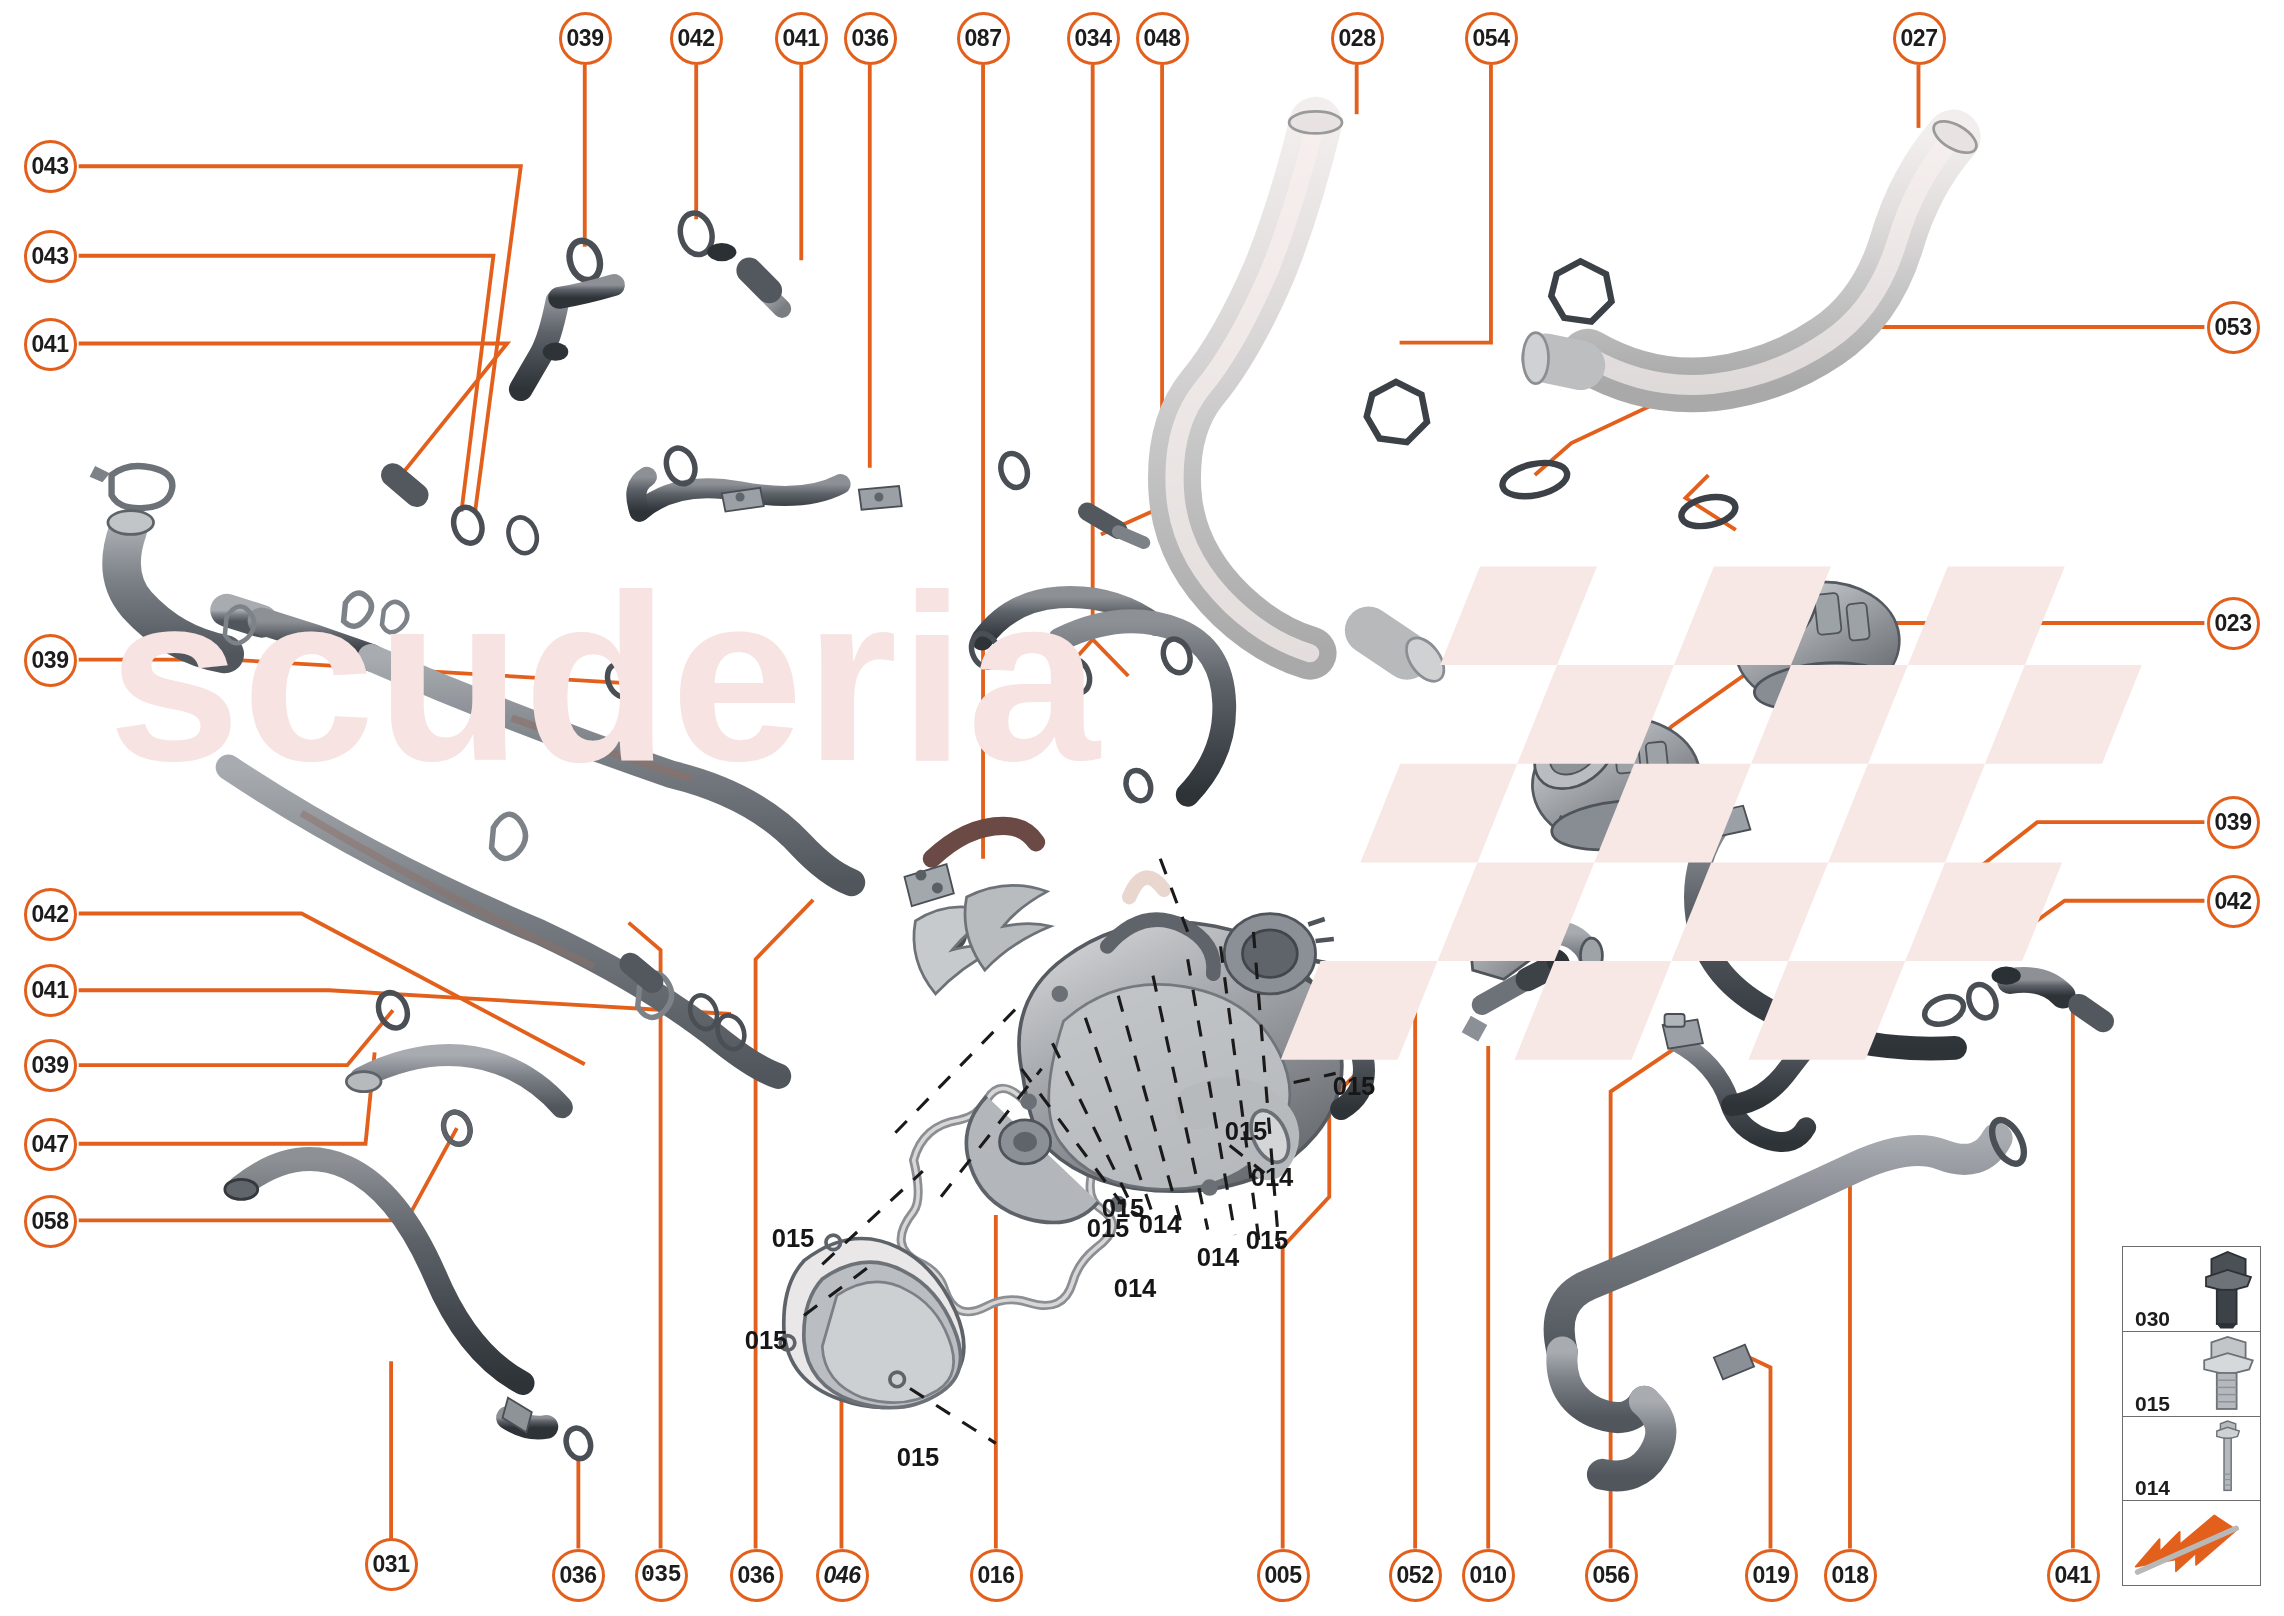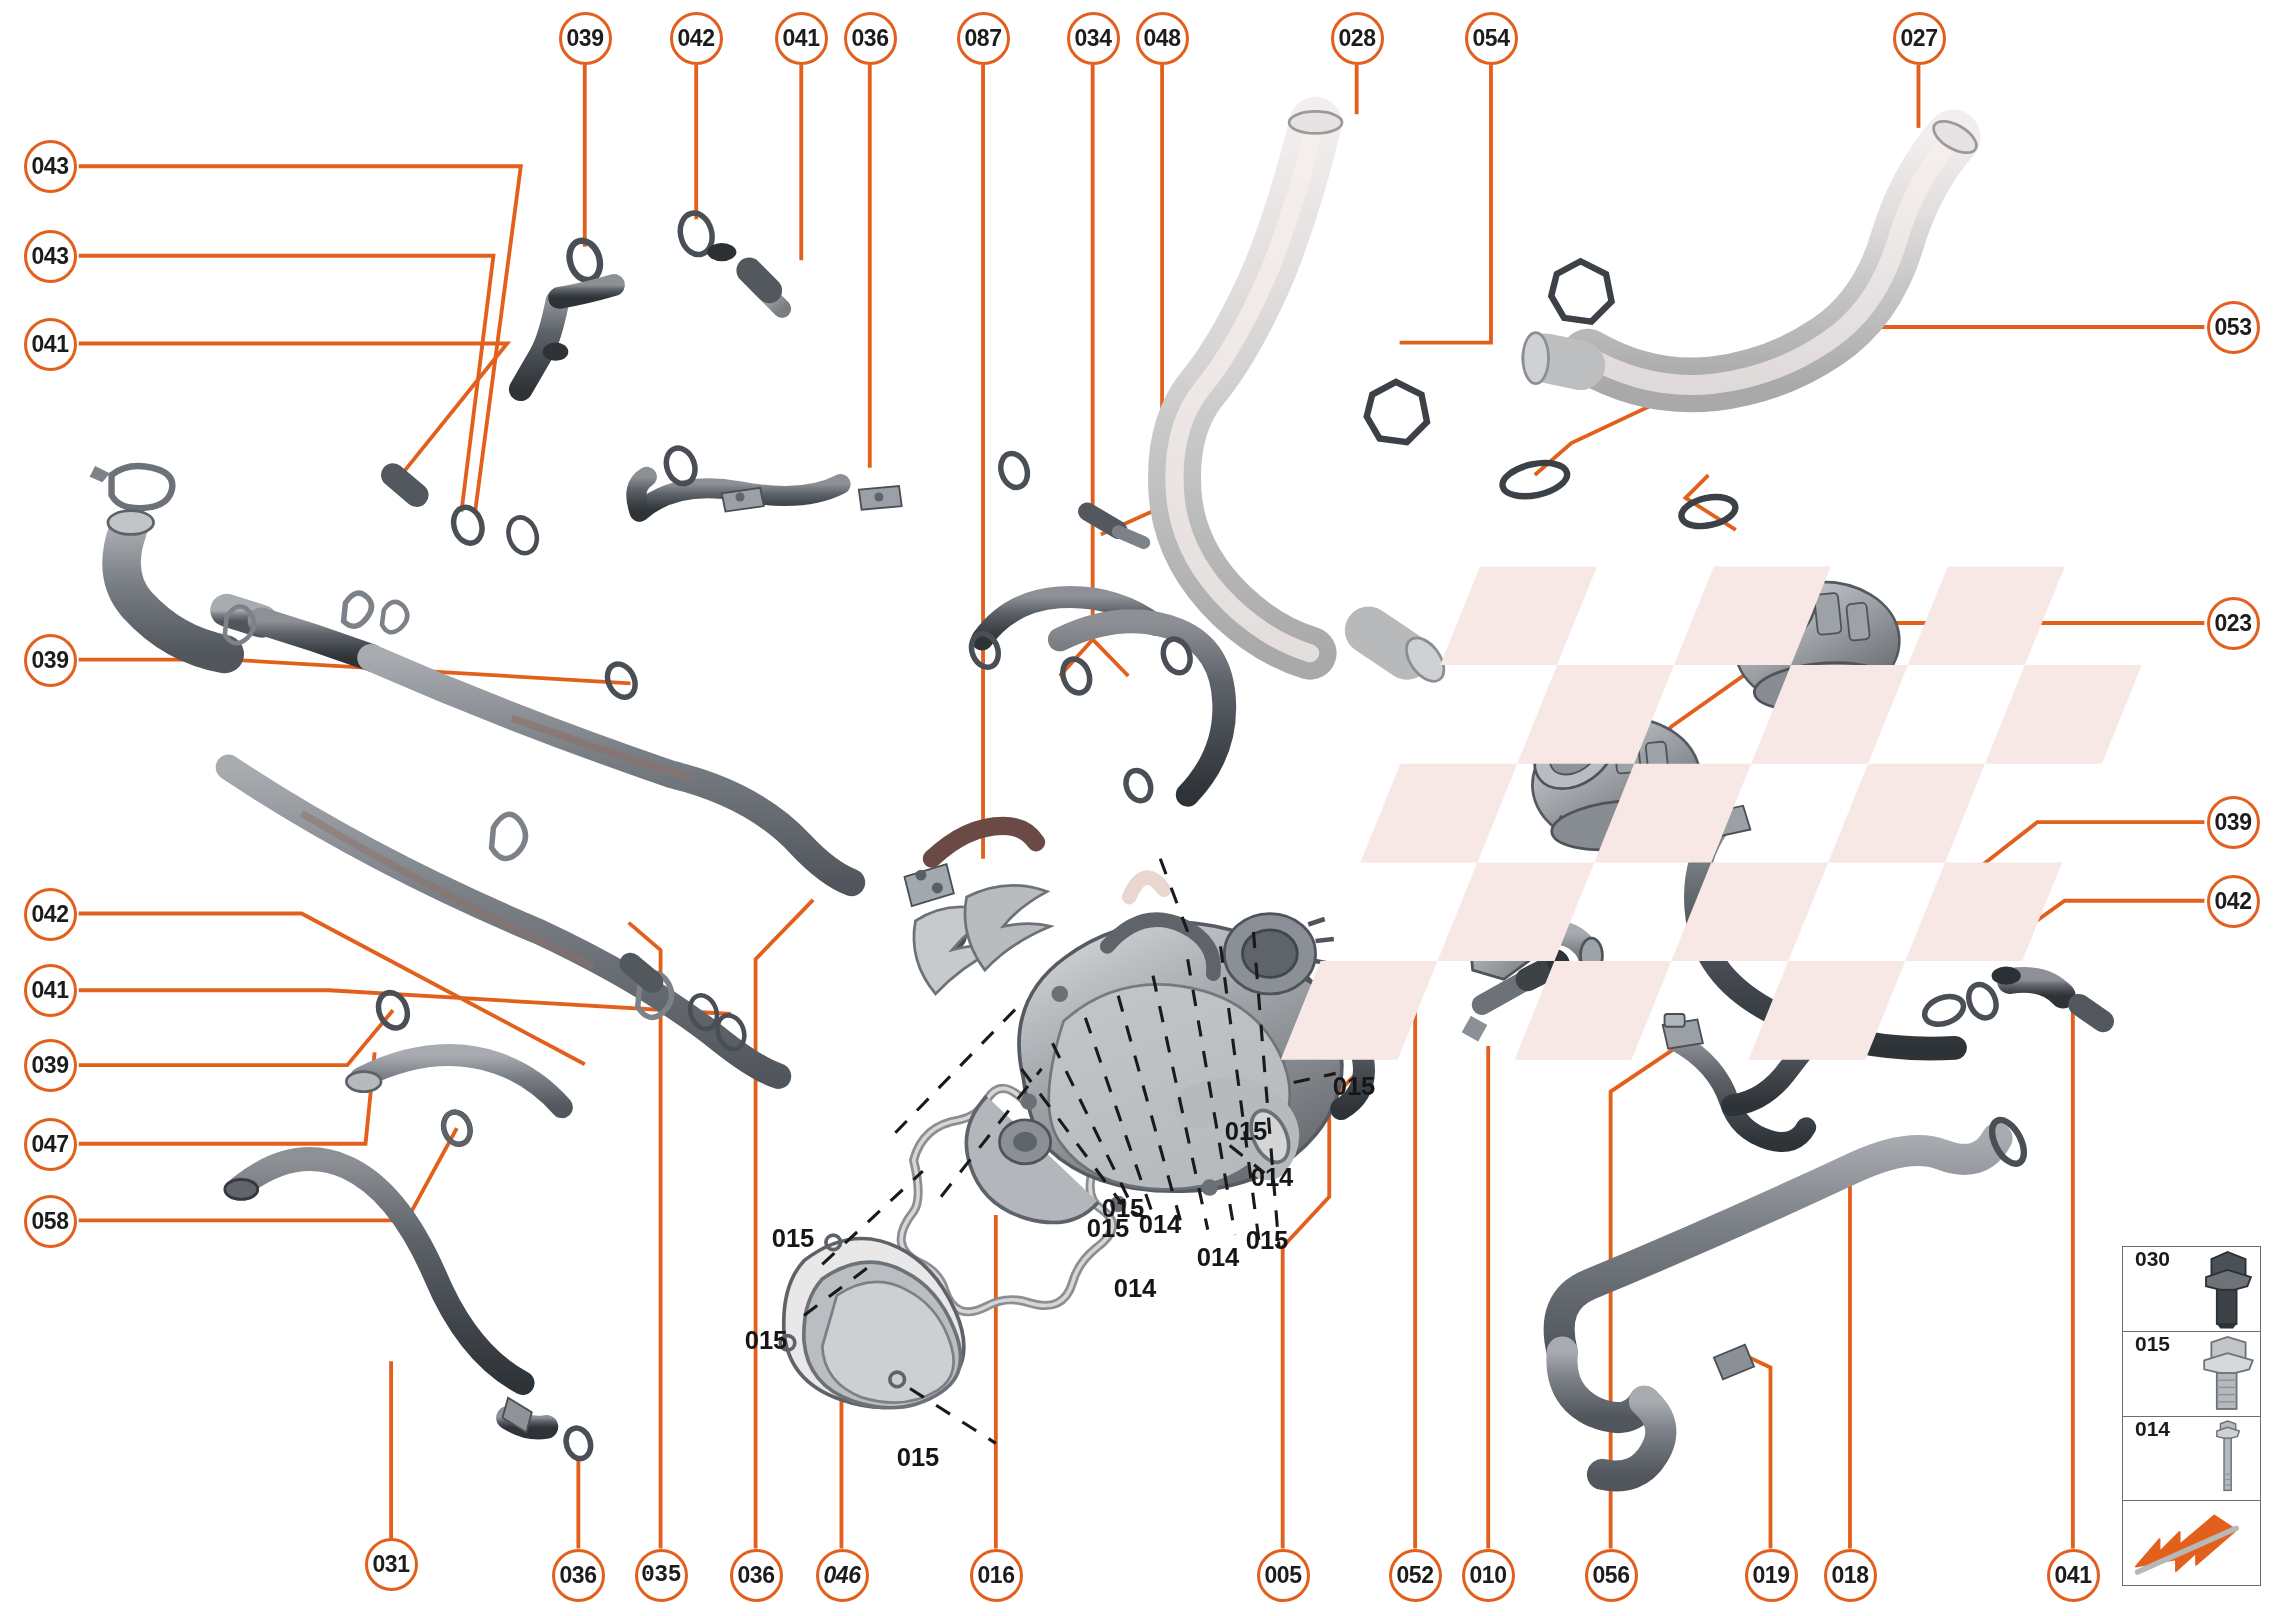--- a/index.html
+++ b/index.html
@@ -45,21 +45,21 @@
     width:139px;height:340px;
     border:1.8px solid #6d6d6d;
     background:#ffffff;
     box-sizing:border-box;
     z-index:45;
     display:flex;flex-direction:column;
   }
   .legend-row{
     flex:1;
     border-bottom:1.8px solid #6d6d6d;
-    display:flex;align-items:flex-start;
+    display:flex;align-items:flex-end;
     box-sizing:border-box;
     position:relative;
   }
   .legend-row:last-child{border-bottom:none;}
   .legend-num{
     font-size:21px;font-weight:bold;color:#1c1c1c;
     padding-left:12px;width:53px;
   }
   .legend-art{flex:1;height:100%;position:relative;}
   .legend-art svg{position:absolute;top:0;left:0;width:100%;height:100%;}
@@ -96,20 +96,21 @@
         <rect x="256" y="216" width="128" height="108"></rect>
         <rect x="512" y="216" width="128" height="108"></rect>
         <rect x="128" y="324" width="128" height="108"></rect>
         <rect x="384" y="324" width="128" height="108"></rect>
         <rect x="640" y="324" width="128" height="108"></rect>
         <rect x="0" y="432" width="128" height="108"></rect>
         <rect x="256" y="432" width="128" height="108"></rect>
         <rect x="512" y="432" width="128" height="108"></rect>
       </g>
     </svg>
+    <div class="wm-word" id="wm-scuderia">scuderia</div>
   </div>
 
   <div id="artboard">
     <svg viewBox="0 0 2500 1769">
       <defs>
         <linearGradient id="hoseDark" x1="0" y1="0" x2="0" y2="1">
           <stop offset="0%" stop-color="#8d9196"></stop>
           <stop offset="35%" stop-color="#5e636a"></stop>
           <stop offset="75%" stop-color="#3f444a"></stop>
           <stop offset="100%" stop-color="#2e3338"></stop>

